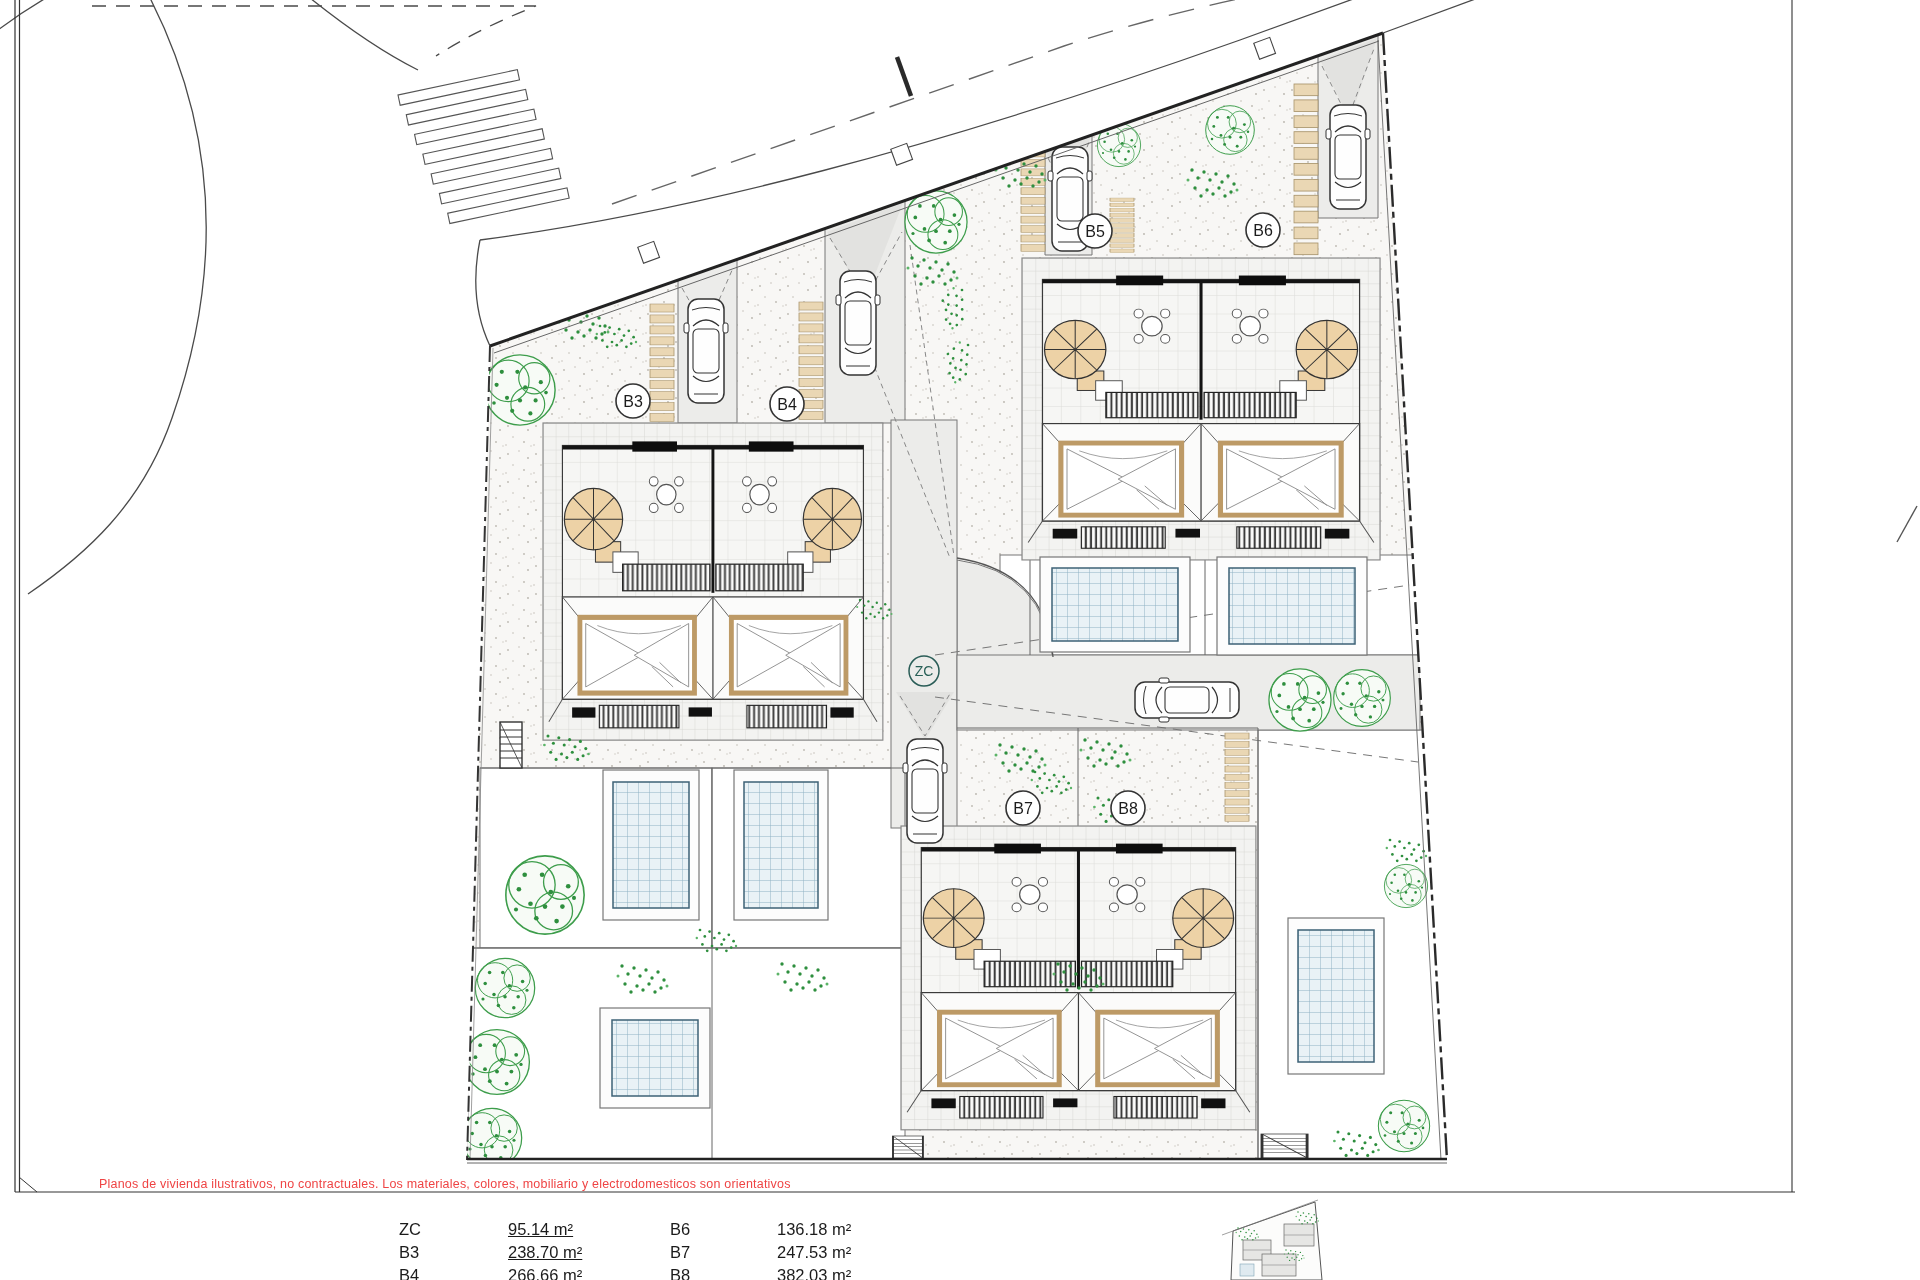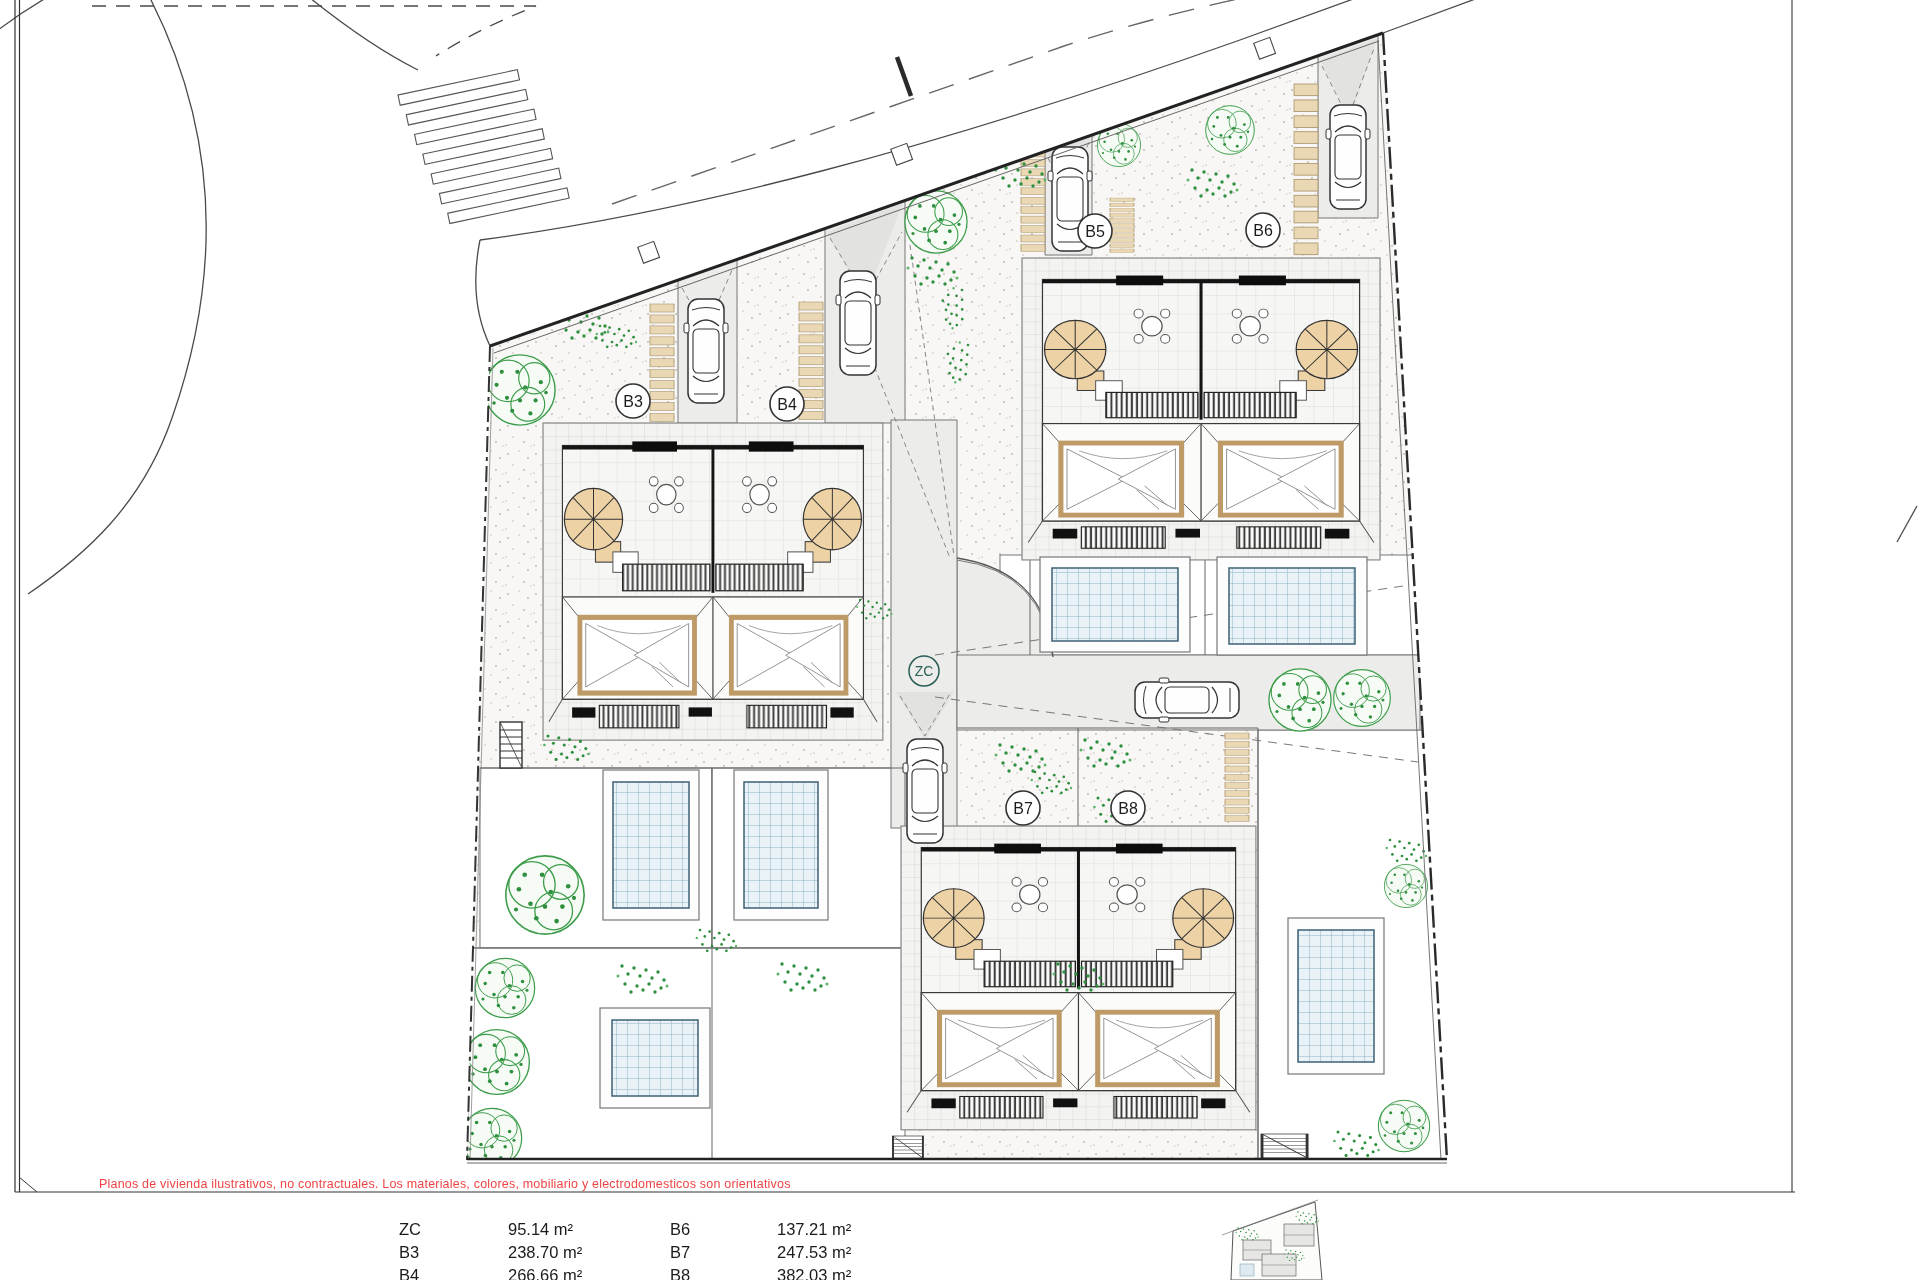--- a/index.html
+++ b/index.html
@@ -5,21 +5,21 @@
   html,body{margin:0;padding:0;background:#ffffff;}
   body{width:1920px;height:1280px;position:relative;overflow:hidden;
        font-family:"Liberation Sans", sans-serif;color:#222;}
   #stage{position:absolute;left:0;top:0;width:1920px;height:1280px;}
   svg text{font-family:"Liberation Sans", sans-serif;}
   .ucode{font-size:16px;fill:#1c1c1c;text-anchor:middle;}
   .zccode{font-size:14px;fill:#2a6158;text-anchor:middle;}
   .html-layer{position:absolute;left:0;top:0;width:1920px;height:1280px;pointer-events:none;}
   .footer-note{position:absolute;left:55px;top:1177px;font-size:12.5px;color:#ef4444;letter-spacing:.2px;margin-left:44px;}
   .legend-cell{position:absolute;font-size:16.5px;color:#1b1b1b;white-space:nowrap;}
-  .lg-c1{left:399px;} .lg-v1{left:508px;} .lg-c2{left:670px;} .lg-v2{left:777px;}
+  .lg-c1{left:399px;} .lg-v1{left:508px;text-decoration:underline;} .lg-c2{left:670px;} .lg-v2{left:777px;}
   .lg-r0{top:1220px;} .lg-r1{top:1243px;} .lg-r2{top:1266px;}
 </style>
 </head>
 <body>
 
 <div id="stage">
 <svg width="1920" height="1280" viewBox="0 0 1920 1280">
 <defs>
   <pattern id="tile" width="13" height="13" patternUnits="userSpaceOnUse">
     <rect width="13" height="13" fill="#f3f3f1"></rect>
@@ -413,21 +413,21 @@
 </svg>
 
 
 <div class="html-layer">
   <div class="footer-note">Planos de vivienda ilustrativos, no contractuales. Los materiales, colores, mobiliario y electrodomesticos son orientativos</div>
 
   <div>
     <span class="legend-cell lg-c1 lg-r0">ZC</span>
     <span class="legend-cell lg-v1 lg-r0">95.14 m²</span>
     <span class="legend-cell lg-c2 lg-r0">B6</span>
-    <span class="legend-cell lg-v2 lg-r0">137.21 m²</span>
+    <span class="legend-cell lg-v2 lg-r0">136.18 m²</span>
 
     <span class="legend-cell lg-c1 lg-r1">B3</span>
     <span class="legend-cell lg-v1 lg-r1">238.70 m²</span>
     <span class="legend-cell lg-c2 lg-r1">B7</span>
     <span class="legend-cell lg-v2 lg-r1">247.53 m²</span>
 
     <span class="legend-cell lg-c1 lg-r2">B4</span>
     <span class="legend-cell lg-v1 lg-r2">266.66 m²</span>
     <span class="legend-cell lg-c2 lg-r2">B8</span>
     <span class="legend-cell lg-v2 lg-r2">382.03 m²</span>

